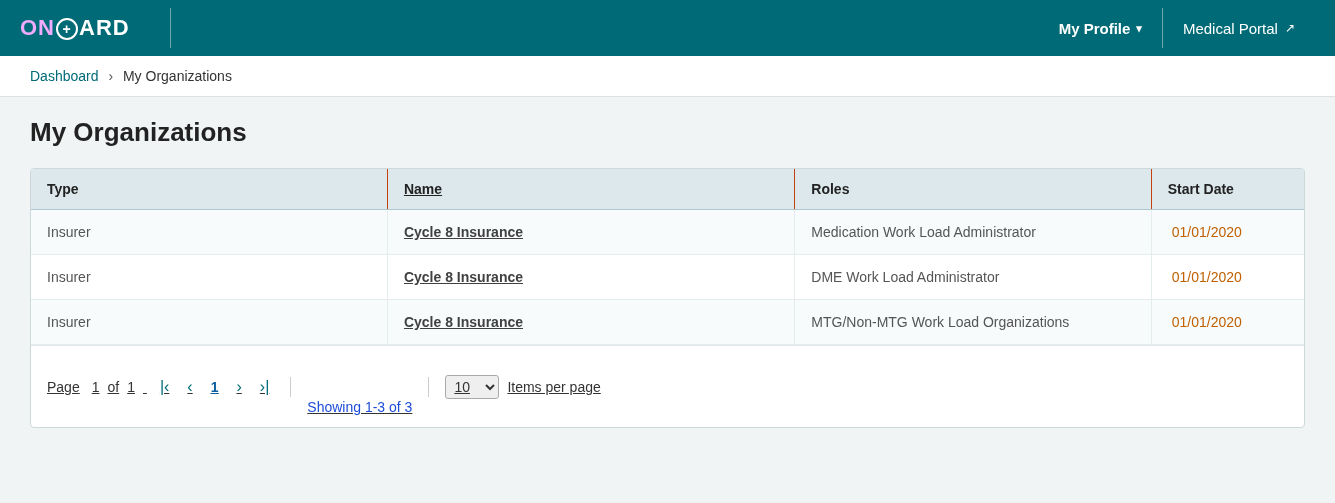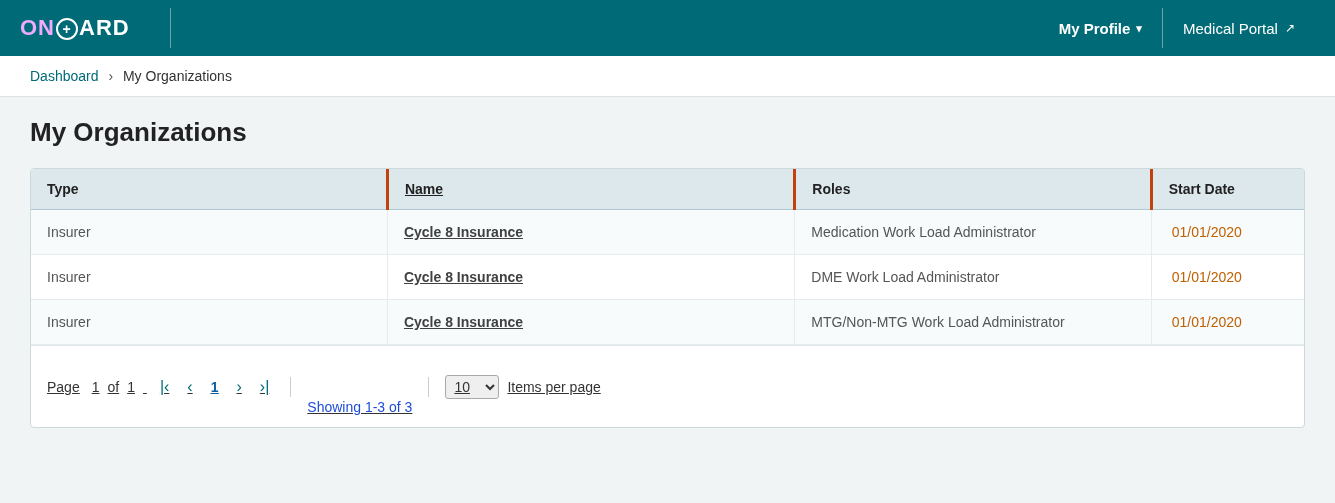--- a/index.html
+++ b/index.html
@@ -154,21 +154,21 @@
     thead tr {
       background: #dce8ec;
     }
     thead th {
       padding: 12px 16px;
       text-align: left;
       font-size: 14px;
       font-weight: 600;
       color: #222;
       border-bottom: 1px solid #b0c8d0;
-      border-right: 3px solid #c2410c;
+      border-right: 1px solid #c2410c;
     }
     thead th:last-child { border-right: none; }
     thead th.col-type { width: 28%; }
     thead th.col-name { width: 32%; text-decoration: underline; }
     thead th.col-roles { width: 28%; }
     thead th.col-start { width: 12%; }
 
     tbody tr {
       border-bottom: 1px solid #e5ecee;
     }
@@ -294,21 +294,21 @@
           </tr>
           <tr>
             <td>Insurer</td>
             <td><a href="#">Cycle 8 Insurance</a></td>
             <td>DME Work Load Administrator</td>
             <td class="date-cell">01/01/2020</td>
           </tr>
           <tr>
             <td>Insurer</td>
             <td><a href="#">Cycle 8 Insurance</a></td>
-            <td>MTG/Non-MTG Work Load Administrator</td>
+            <td>MTG/Non-MTG Work Load Organizations</td>
             <td class="date-cell">01/01/2020</td>
           </tr>
         </tbody>
     </table>
 
     <div class="pagination-bar">
       <span class="pagination-text">Page</span>
       <span>1</span>
       <span>of</span>
       <span>1</span>

